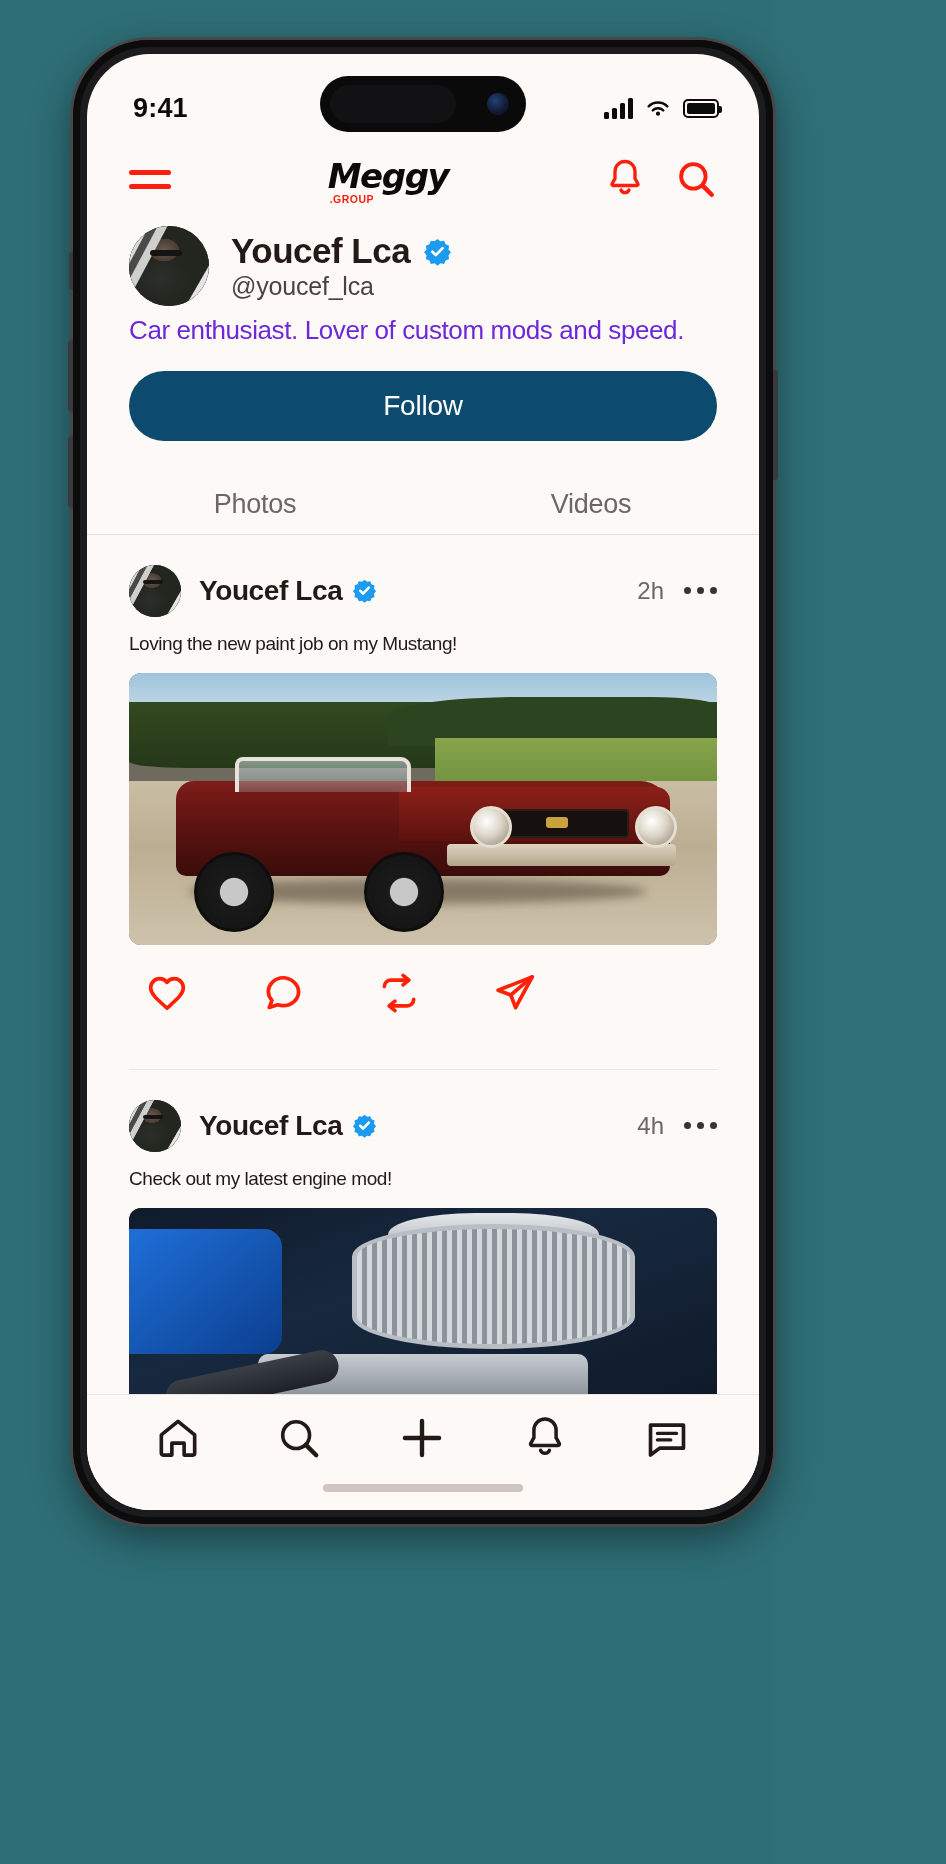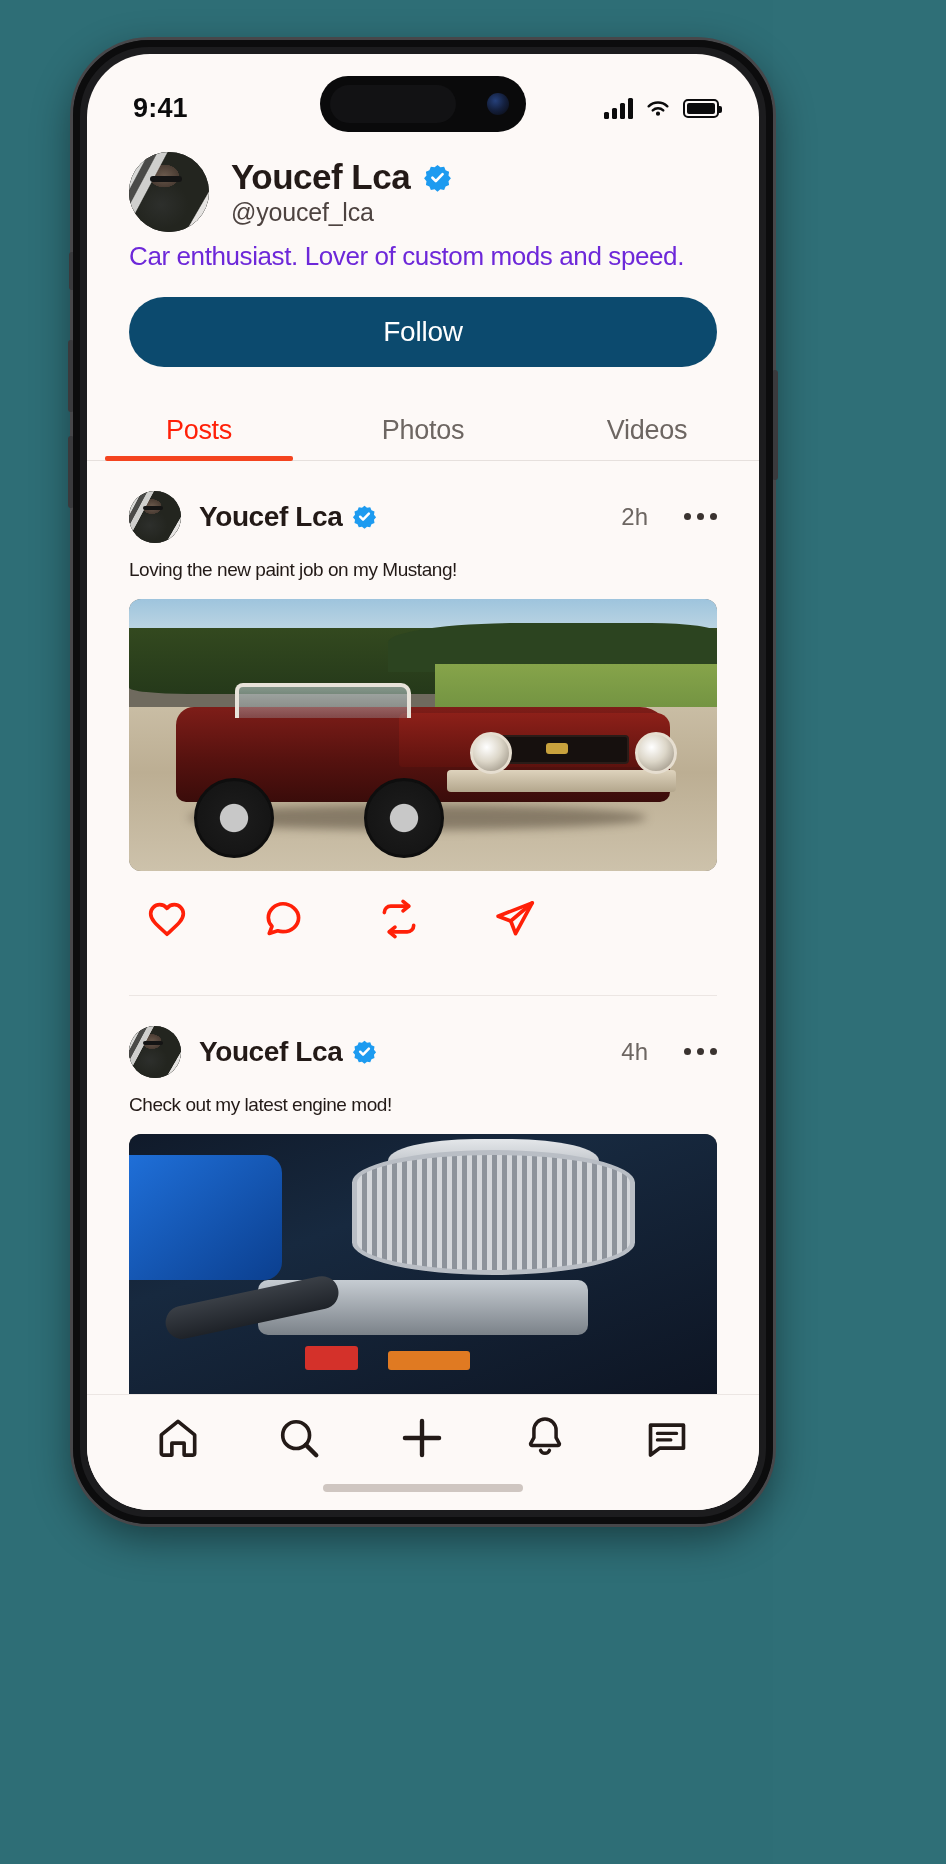--- a/index.html
+++ b/index.html
@@ -160,21 +160,21 @@
   
   .feed { padding: 0 42px; }
   .post { padding-top:30px; }
   .post + .post { border-top:1.5px solid #ece6e3; margin-top:26px; }
   .post-head { display:flex; align-items:center; gap:18px; }
   .post-avatar { width:52px;height:52px;flex:0 0 52px; }
   .post-name {
     display:flex; align-items:center; gap:10px;
     font-size:28px; font-weight:bold; color:#231a17; letter-spacing:-.4px;
   }
-  .post-meta { margin-left:auto; display:flex; align-items:center; gap:36px; }
+  .post-meta { margin-left:auto; display:flex; align-items:center; gap:20px; }
   .post-time { font-size:24px; color:#6d6662; }
   .dots { display:flex; gap:6px; cursor:pointer; }
   .dots i { width:7px;height:7px;border-radius:50%;background:#3a3330;display:block; }
   .post-text {
     margin-top:16px; font-size:19px; color:#231a17; letter-spacing:-.45px;
   }
   .post-img {
     margin-top:18px; width:100%; height:272px; border-radius:12px; overflow:hidden;
     position:relative; background:#6f6a5e;
   }
@@ -313,20 +313,40 @@
             <path d="M12 15.2a1.8 1.8 0 100-3.6 1.8 1.8 0 000 3.6z" fill="#0b0b0c"></path>
             <path d="M7.5 10.6a6.6 6.6 0 019 0" stroke="#0b0b0c" stroke-width="2.1" fill="none" stroke-linecap="round"></path>
             <path d="M4 7.1a11.6 11.6 0 0116 0" stroke="#0b0b0c" stroke-width="2.1" fill="none" stroke-linecap="round"></path>
           </svg>
           <div class="batt">
               <span></span>
             </div>
         </div>
       </div>
 
+      <div class="appbar">
+        <div class="hamburger">
+          <i></i>
+            <i></i>
+        </div>
+        <div class="logo">
+          <div class="logo-main">Meggy</div>
+          <div class="logo-sub">.GROUP</div>
+        </div>
+        <div class="appbar-right">
+          <svg width="40" height="44" viewBox="0 0 24 26">
+            <path d="M12 2.5a6 6 0 016 6v4.2l1.7 3.1a.7.7 0 01-.6 1.1H4.9a.7.7 0 01-.6-1.1L6 12.7V8.5a6 6 0 016-6z" fill="none" stroke="#ff1d0d" stroke-width="2" stroke-linejoin="round"></path>
+            <path d="M9.6 19.6a2.6 2.6 0 004.8 0" fill="none" stroke="#ff1d0d" stroke-width="2" stroke-linecap="round"></path>
+          </svg>
+          <svg width="42" height="44" viewBox="0 0 24 24">
+            <circle cx="10.5" cy="10.5" r="7" fill="none" stroke="#ff1d0d" stroke-width="2.2"></circle>
+            <path d="M15.8 15.8L21 21" stroke="#ff1d0d" stroke-width="2.6" stroke-linecap="round"></path>
+          </svg>
+        </div>
+      </div>
 
       <div class="profile">
         <div class="profile-row">
           <div class="avatar">
             <div class="ph"></div>
             <div class="glasses"></div>
           </div>
           <div class="prof-name-wrap">
             <div class="prof-name">
               <span>Youcef Lca</span>
@@ -338,21 +358,20 @@
               </span>
             </div>
             <div class="prof-handle">@youcef_lca</div>
           </div>
         </div>
         <div class="bio">Car enthusiast. Lover of custom mods and speed.</div>
         <button class="follow-btn">Follow</button>
       </div>
 
       <div class="tabs">
-        <div class="tab active">Posts</div>
         <div class="tab">Photos</div>
         <div class="tab">Videos</div>
       </div>
 
       <div class="feed">
 
         <div class="post">
           <div class="post-head">
             <div class="avatar post-avatar">
               <div class="ph"></div>

